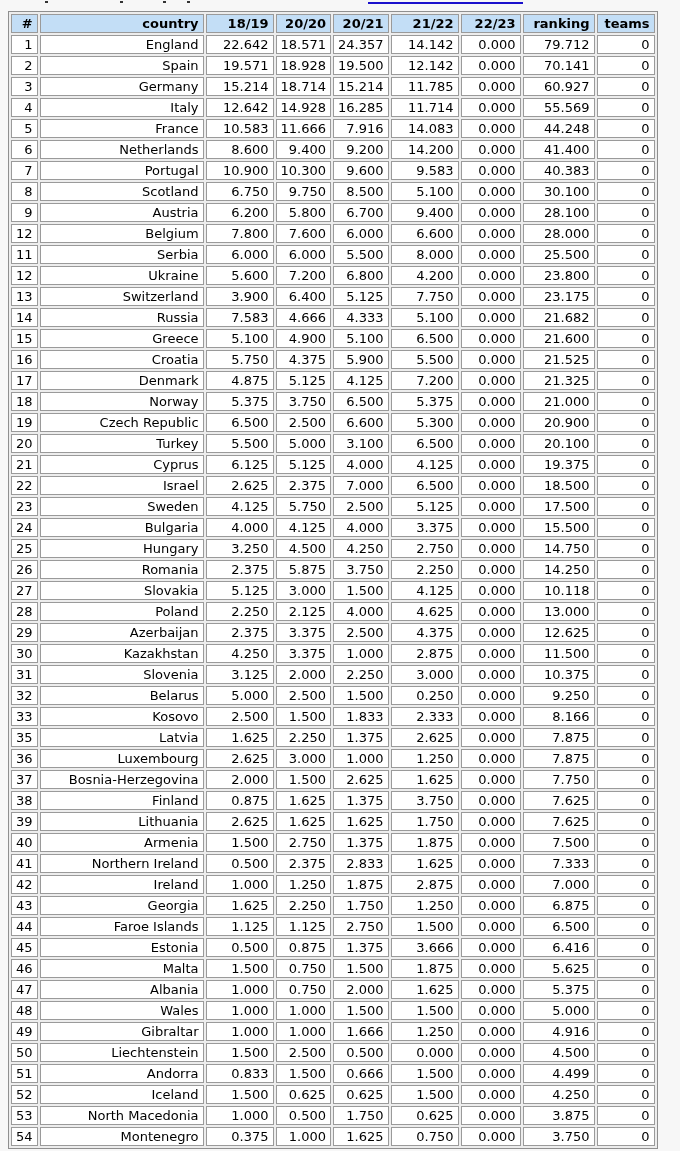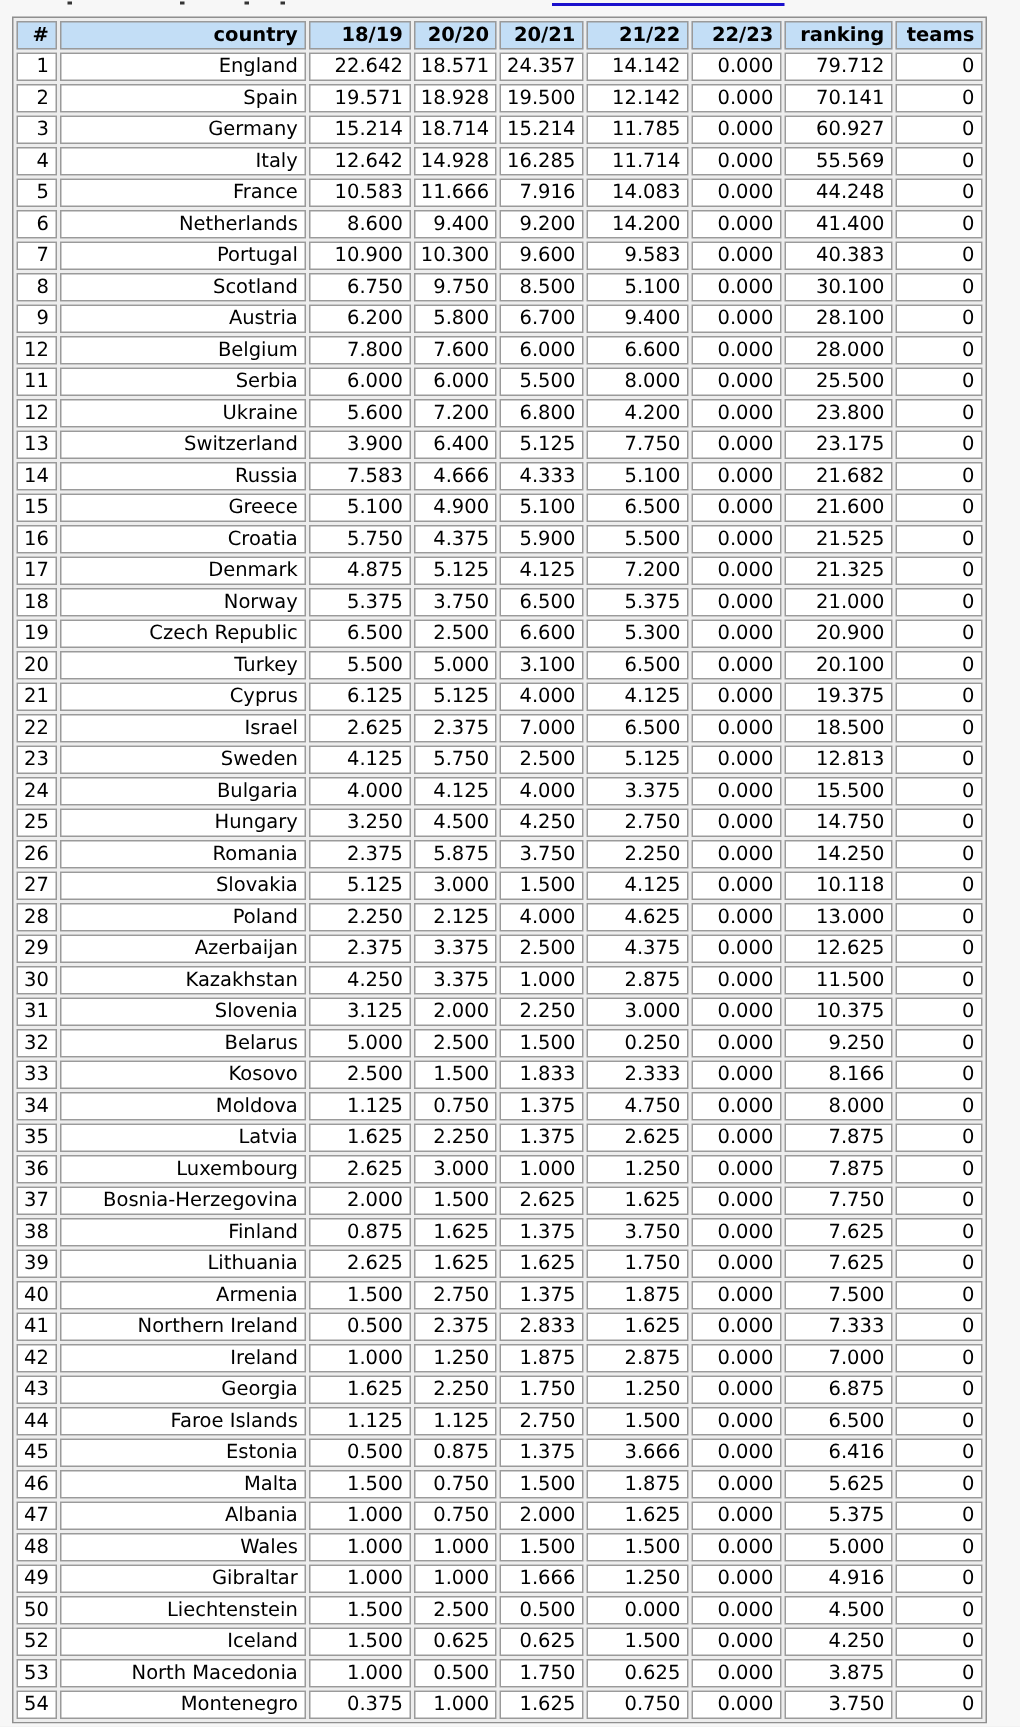--- a/index.html
+++ b/index.html
@@ -342,21 +342,21 @@
           <td class="right">0</td>
         </tr>
         <tr>
           <td class="right">23</td>
           <td class="left">Sweden</td>
           <td class="right">4.125</td>
           <td class="right">5.750</td>
           <td class="right">2.500</td>
           <td class="right">5.125</td>
           <td class="right">0.000</td>
-          <td class="right">12.813</td>
+          <td class="right">17.500</td>
           <td class="right">0</td>
         </tr>
         <tr>
           <td class="right">24</td>
           <td class="left">Bulgaria</td>
           <td class="right">4.000</td>
           <td class="right">4.125</td>
           <td class="right">4.000</td>
           <td class="right">3.375</td>
           <td class="right">0.000</td>
@@ -456,31 +456,20 @@
           <td class="left">Kosovo</td>
           <td class="right">2.500</td>
           <td class="right">1.500</td>
           <td class="right">1.833</td>
           <td class="right">2.333</td>
           <td class="right">0.000</td>
           <td class="right">8.166</td>
           <td class="right">0</td>
         </tr>
         <tr>
-          <td class="right">34</td>
-          <td class="left">Moldova</td>
-          <td class="right">1.125</td>
-          <td class="right">0.750</td>
-          <td class="right">1.375</td>
-          <td class="right">4.750</td>
-          <td class="right">0.000</td>
-          <td class="right">8.000</td>
-          <td class="right">0</td>
-        </tr>
-        <tr>
           <td class="right">35</td>
           <td class="left">Latvia</td>
           <td class="right">1.625</td>
           <td class="right">2.250</td>
           <td class="right">1.375</td>
           <td class="right">2.625</td>
           <td class="right">0.000</td>
           <td class="right">7.875</td>
           <td class="right">0</td>
         </tr>
@@ -643,20 +632,31 @@
           <td class="left">Liechtenstein</td>
           <td class="right">1.500</td>
           <td class="right">2.500</td>
           <td class="right">0.500</td>
           <td class="right">0.000</td>
           <td class="right">0.000</td>
           <td class="right">4.500</td>
           <td class="right">0</td>
         </tr>
         <tr>
+          <td class="right">51</td>
+          <td class="left">Andorra</td>
+          <td class="right">0.833</td>
+          <td class="right">1.500</td>
+          <td class="right">0.666</td>
+          <td class="right">1.500</td>
+          <td class="right">0.000</td>
+          <td class="right">4.499</td>
+          <td class="right">0</td>
+        </tr>
+        <tr>
           <td class="right">52</td>
           <td class="left">Iceland</td>
           <td class="right">1.500</td>
           <td class="right">0.625</td>
           <td class="right">0.625</td>
           <td class="right">1.500</td>
           <td class="right">0.000</td>
           <td class="right">4.250</td>
           <td class="right">0</td>
         </tr>

